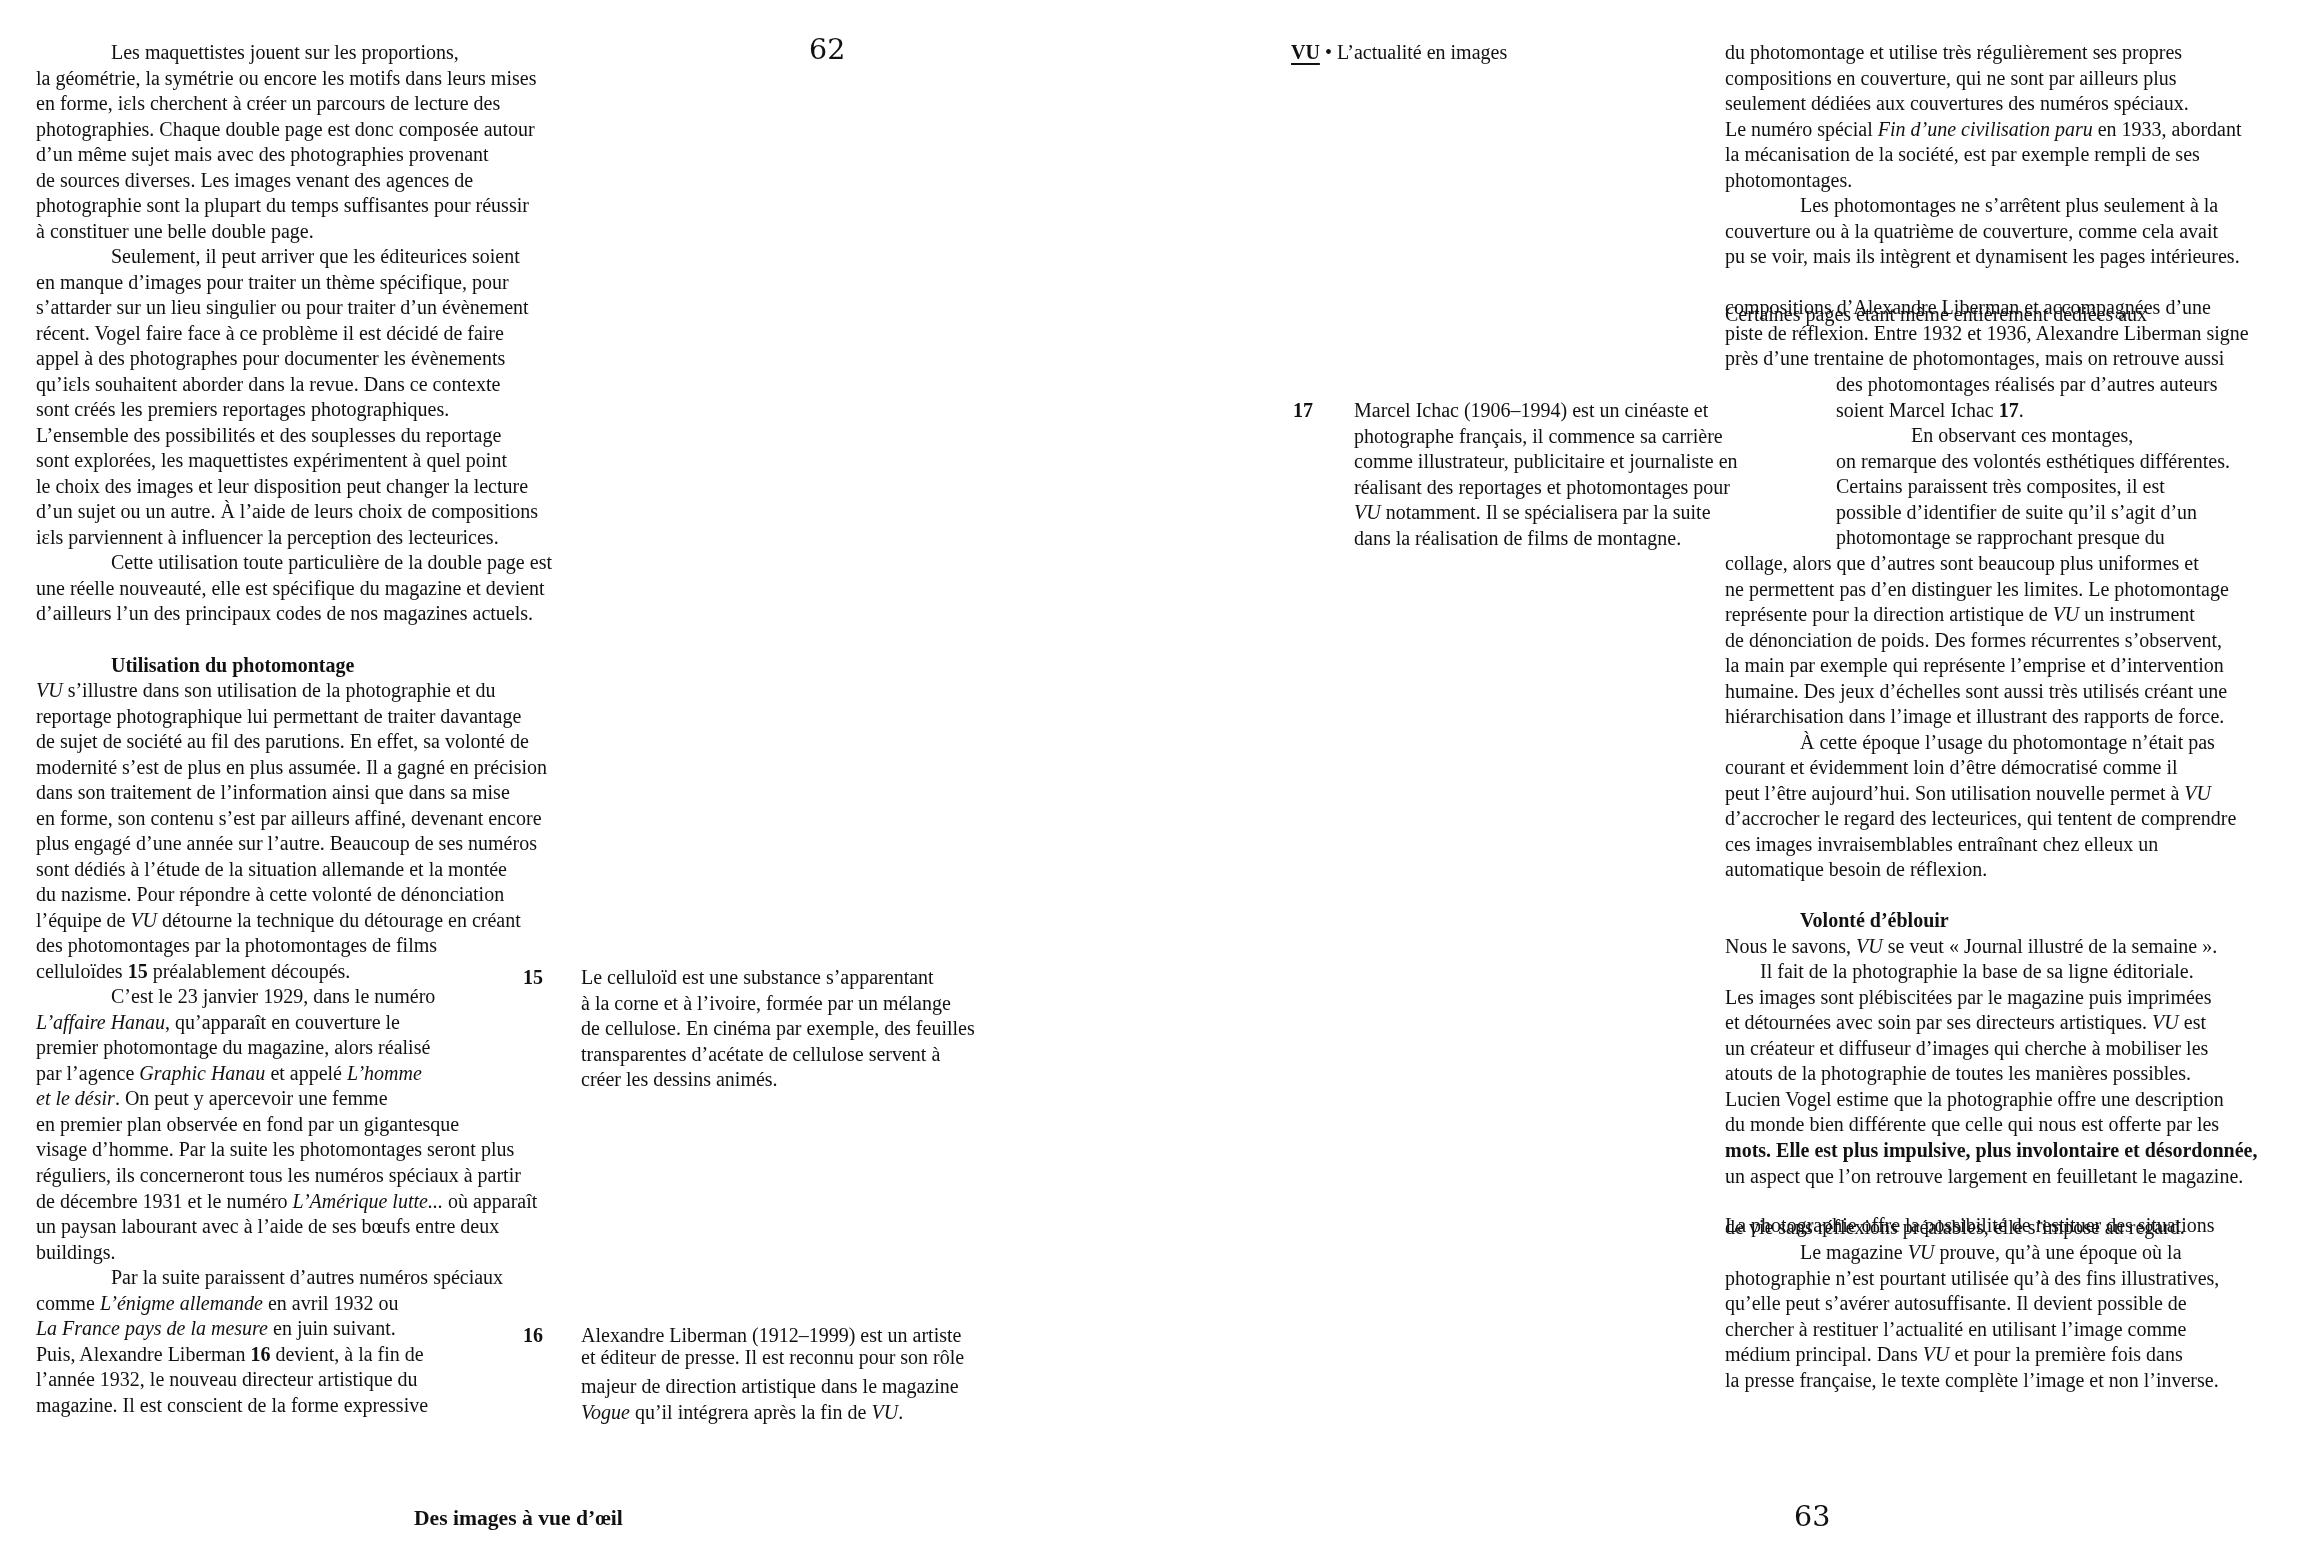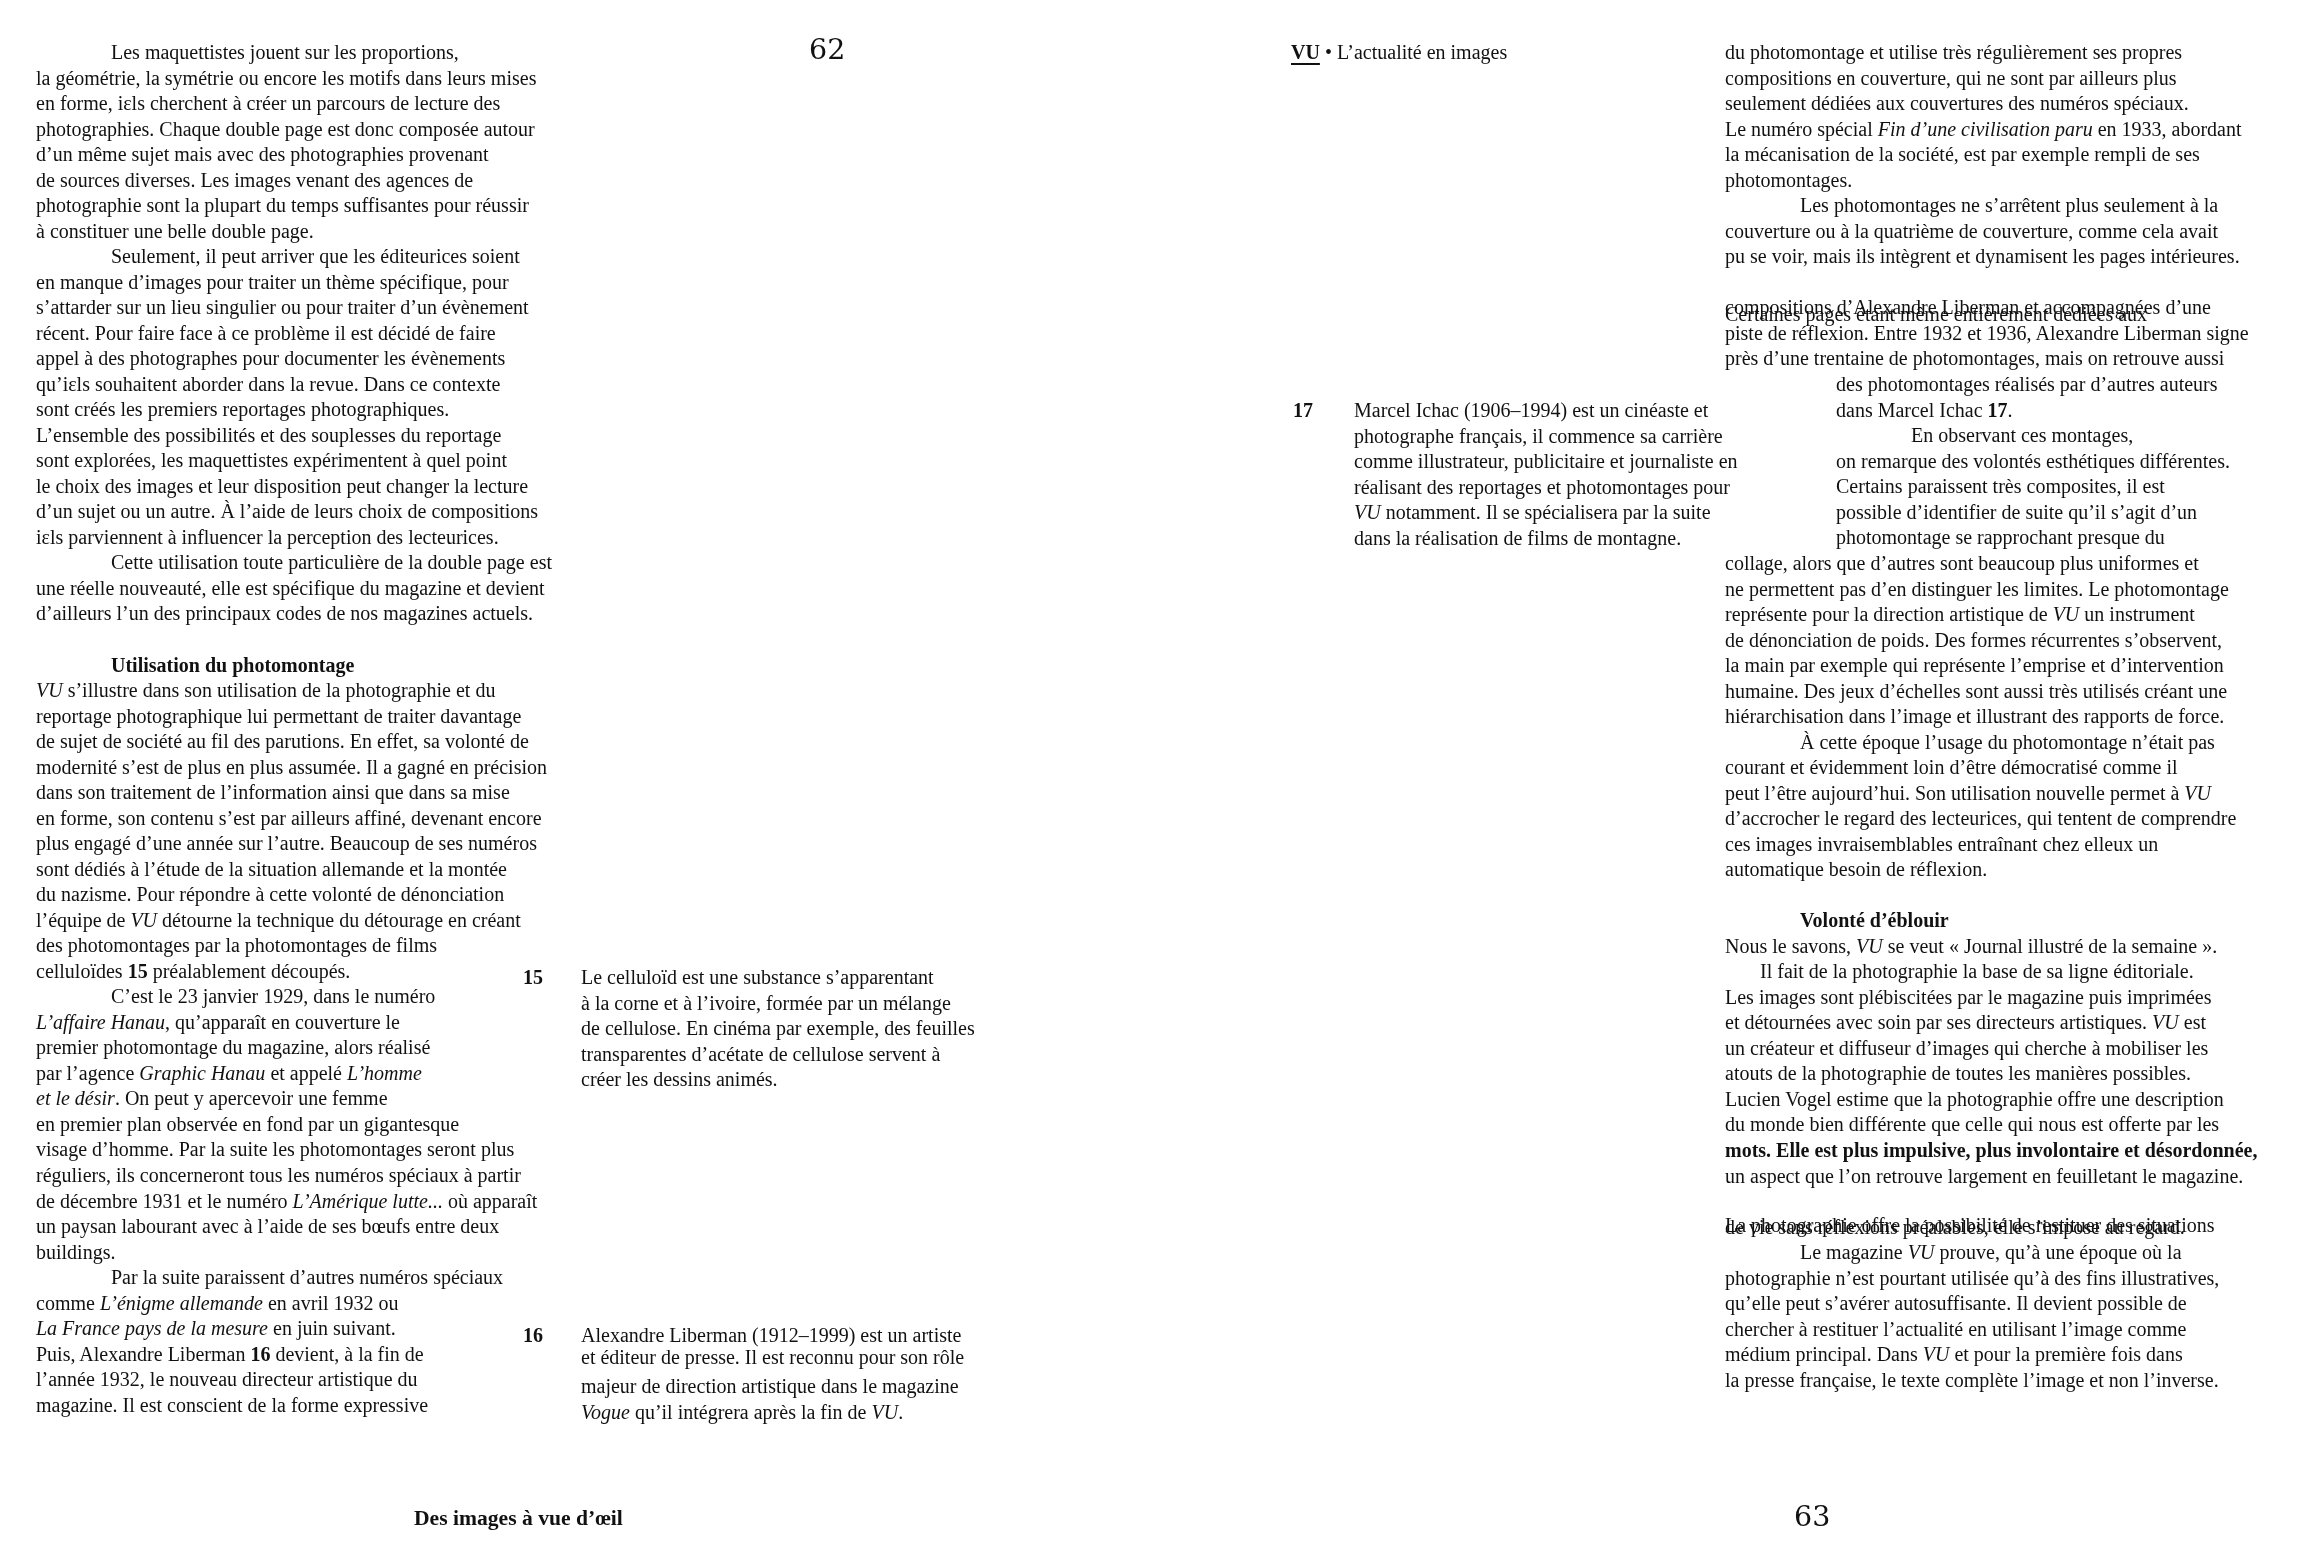--- a/index.html
+++ b/index.html
@@ -33,21 +33,21 @@
         <div class="line" style="top: 25.5px;"><span>la géométrie, la symétrie ou encore les motifs dans leurs mises</span></div>
         <div class="line" style="top: 51px;"><span>en forme, iɛls cherchent à créer un parcours de lecture des</span></div>
         <div class="line" style="top: 77px;"><span>photographies. Chaque double page est donc composée autour</span></div>
         <div class="line" style="top: 102px;"><span>d’un même sujet mais avec des photographies provenant</span></div>
         <div class="line" style="top: 128px;"><span>de sources diverses. Les images venant des agences de</span></div>
         <div class="line" style="top: 153px;"><span>photographie sont la plupart du temps suffisantes pour réussir</span></div>
         <div class="line" style="top: 179px;"><span>à constituer une belle double page.</span></div>
         <div class="line indent" style="top: 204px;"><span>Seulement, il peut arriver que les éditeurices soient</span></div>
         <div class="line" style="top: 230px;"><span>en manque d’images pour traiter un thème spécifique, pour</span></div>
         <div class="line" style="top: 255px;"><span>s’attarder sur un lieu singulier ou pour traiter d’un évènement</span></div>
-        <div class="line" style="top: 281px;"><span>récent. Pour faire face à ce problème il est décidé de faire</span></div>
+        <div class="line" style="top: 281px;"><span>récent. Vogel faire face à ce problème il est décidé de faire</span></div>
         <div class="line" style="top: 306px;"><span>appel à des photographes pour documenter les évènements</span></div>
         <div class="line" style="top: 332px;"><span>qu’iɛls souhaitent aborder dans la revue. Dans ce contexte</span></div>
         <div class="line" style="top: 357px;"><span>sont créés les premiers reportages photographiques.</span></div>
         <div class="line" style="top: 383px;"><span>L’ensemble des possibilités et des souplesses du reportage</span></div>
         <div class="line" style="top: 408px;"><span>sont explorées, les maquettistes expérimentent à quel point</span></div>
         <div class="line" style="top: 434px;"><span>le choix des images et leur disposition peut changer la lecture</span></div>
         <div class="line" style="top: 459px;"><span>d’un sujet ou un autre. À l’aide de leurs choix de compositions</span></div>
         <div class="line" style="top: 485px;"><span>iɛls parviennent à influencer la perception des lecteurices.</span></div>
         <div class="line indent" style="top: 510px;"><span>Cette utilisation toute particulière de la double page est</span></div>
         <div class="line" style="top: 536px;"><span>une réelle nouveauté, elle est spécifique du magazine et devient</span></div>
@@ -133,21 +133,21 @@
         <div class="line" style="top: 0px;"><span>Marcel Ichac (1906–1994) est un cinéaste et</span></div>
         <div class="line" style="top: 25.5px;"><span>photographe français, il commence sa carrière</span></div>
         <div class="line" style="top: 51px;"><span>comme illustrateur, publicitaire et journaliste en</span></div>
         <div class="line" style="top: 77px;"><span>réalisant des reportages et photomontages pour</span></div>
         <div class="line" style="top: 102px;"><span class="it">VU</span><span> notamment. Il se spécialisera par la suite</span></div>
         <div class="line" style="top: 128px;"><span>dans la réalisation de films de montagne.</span></div>
       </div>
 
     <div class="block" style="left:677px; top:372px; width:471px; height:182px;">
         <div class="line" style="top: 0px;"><span>des photomontages réalisés par d’autres auteurs</span></div>
-        <div class="line" style="top: 25.5px;"><span>dans Marcel Ichac </span><span class="bd">17</span><span>.</span></div>
+        <div class="line" style="top: 25.5px;"><span>soient Marcel Ichac </span><span class="bd">17</span><span>.</span></div>
         <div class="line indent" style="top: 51px;"><span>En observant ces montages,</span></div>
         <div class="line" style="top: 77px;"><span>on remarque des volontés esthétiques différentes.</span></div>
         <div class="line" style="top: 102px;"><span>Certains paraissent très composites, il est</span></div>
         <div class="line" style="top: 128px;"><span>possible d’identifier de suite qu’il s’agit d’un</span></div>
         <div class="line" style="top: 153px;"><span>photomontage se rapprochant presque du</span></div>
       </div>
 
     <div class="block" style="left:566px; top:551px; width:579px; height:883px;">
         <div class="line" style="top: 0px;"><span>collage, alors que d’autres sont beaucoup plus uniformes et</span></div>
         <div class="line" style="top: 25.5px;"><span>ne permettent pas d’en distinguer les limites. Le photomontage</span></div>

